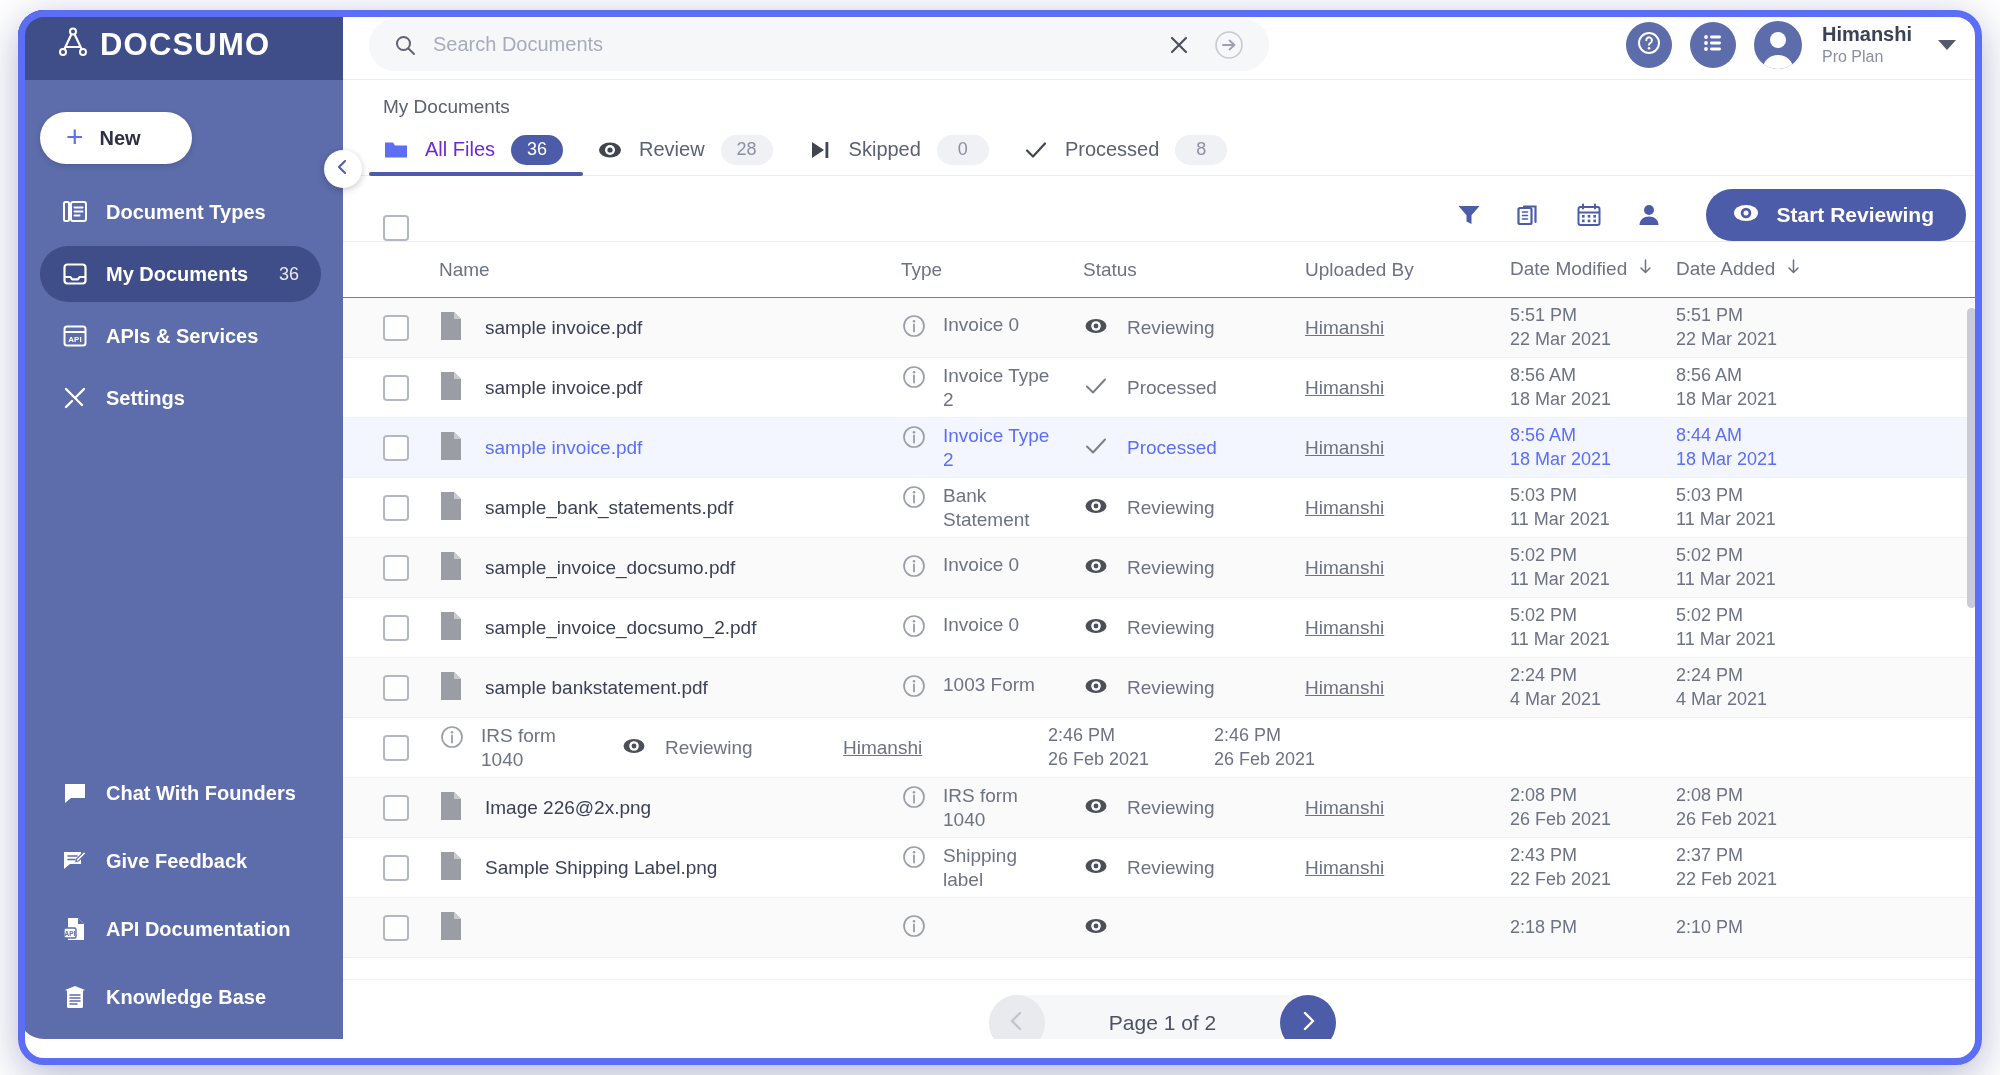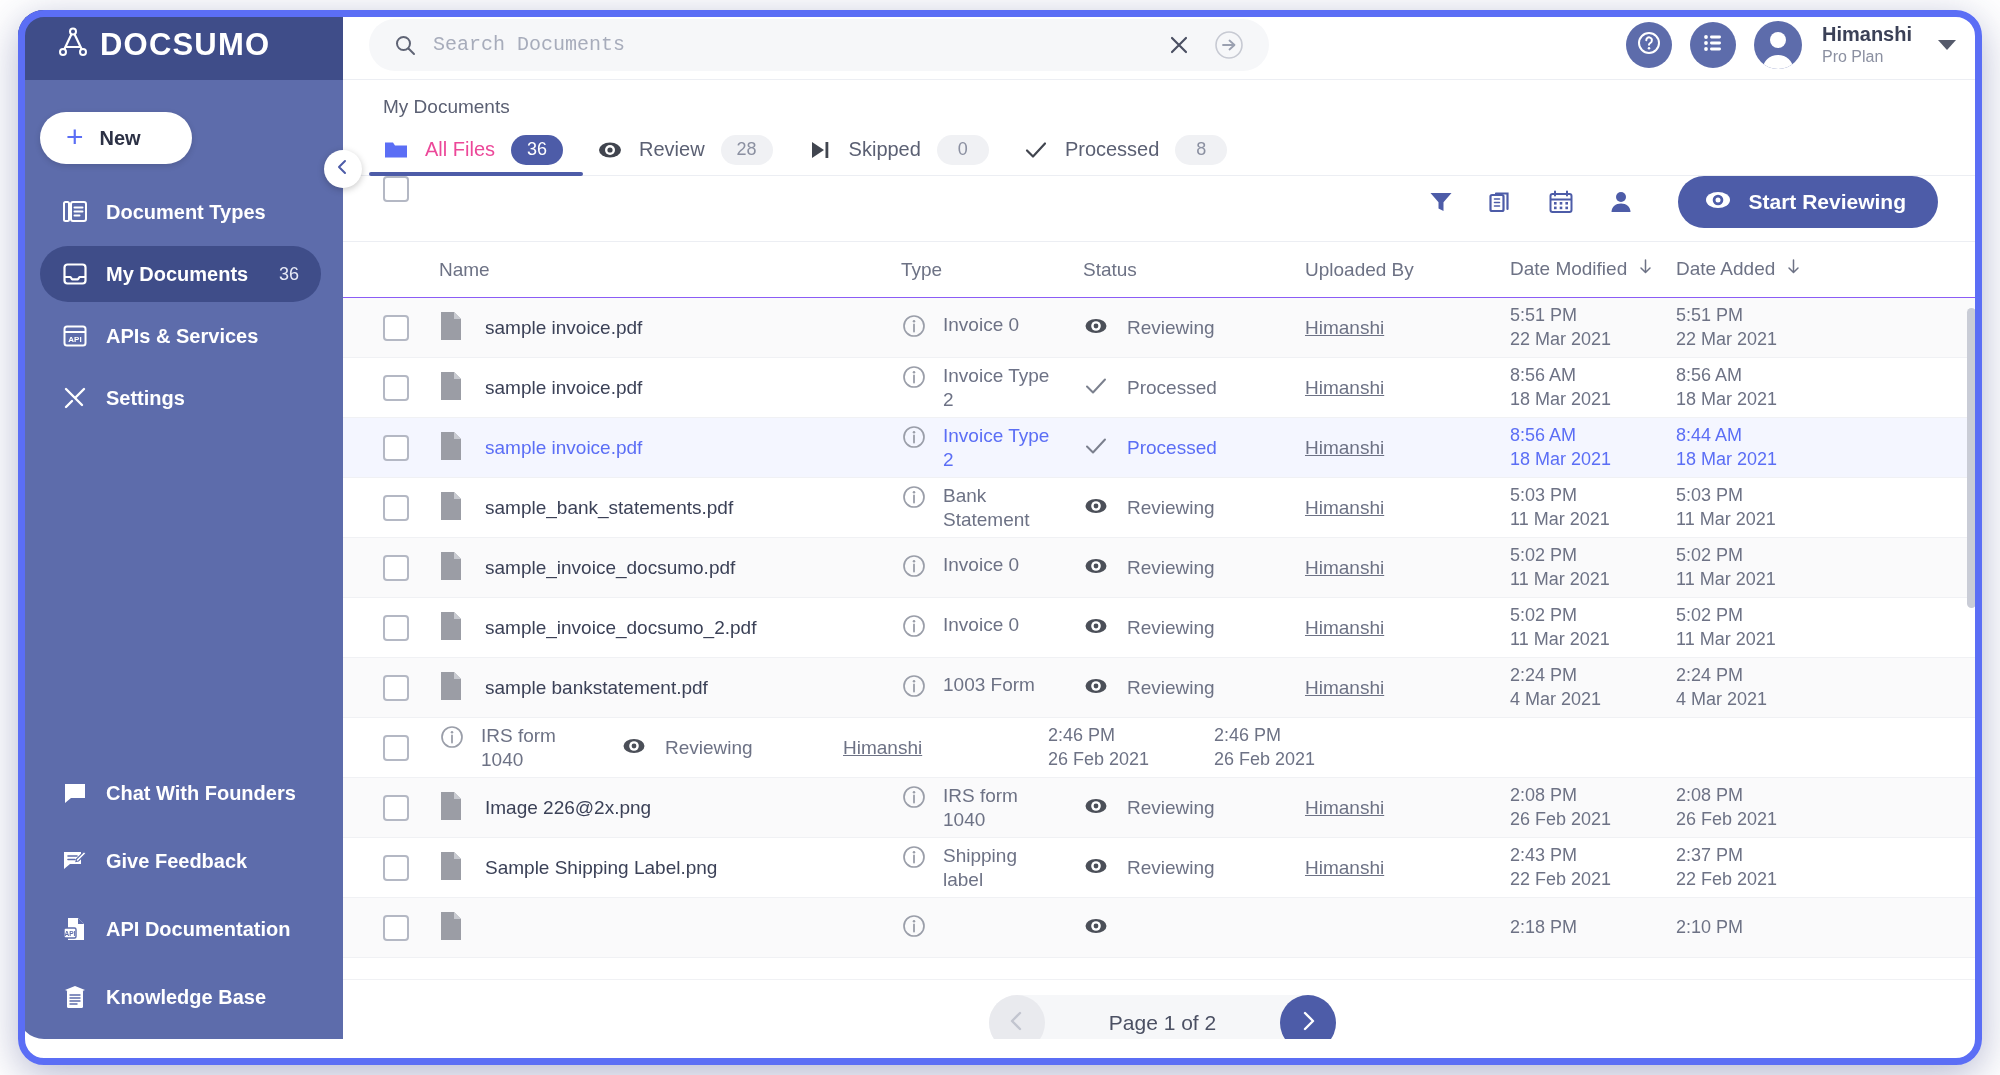--- a/index.html
+++ b/index.html
@@ -153,21 +153,21 @@
     background: #f6f7f9;
     border-radius: 26px;
     display: flex;
     align-items: center;
     padding: 0 24px;
     gap: 16px;
   }
   #search-input {
     flex: 1 1 auto;
     border: none; outline: none; background: transparent;
-    font-family: Liberation Mono, monospace;
+    font-family: Liberation Sans, sans-serif;
     font-size: 20px;
     color: #3b4157;
   }
   #search-input::placeholder { color: #a7acbb; }
   .sb-icon-btn { cursor: pointer; display: flex; align-items: center; }
 
   #topbar-right {
     margin-left: auto;
     display: flex;
     align-items: center;
@@ -213,21 +213,21 @@
   .tab {
     display: flex;
     align-items: center;
     gap: 16px;
     height: 52px;
     padding-right: 34px;
     cursor: pointer;
     position: relative;
   }
   .tab .tab-label { font-size: 20px; color: #5b6073; white-space: nowrap; }
-  .tab.active .tab-label { color: #ec4899; font-weight: normal; }
+  .tab.active .tab-label { color: #6d28d9; font-weight: normal; }
   .tab .pill {
     min-width: 52px; height: 30px;
     border-radius: 15px;
     background: #f0f1f4;
     color: #8b90a1;
     font-size: 18px;
     display: flex; align-items: center; justify-content: center;
     padding: 0 12px;
   }
   .tab.active .pill { background: #4d5ca8; color: #fff; }
@@ -238,22 +238,22 @@
     height: 4px;
     background: #4d5ca8;
     border-radius: 2px;
   }
   .tab-icon { width: 26px; height: 26px; flex: 0 0 26px; }
 
   
   #toolbar {
     height: 66px;
     display: flex;
-    align-items: flex-start;
-    padding: 0 44px 0 40px;
+    align-items: flex-end;
+    padding: 0 16px 0 40px;
     border-bottom: 1px solid #eceef3;
   }
   .chk {
     width: 26px; height: 26px;
     border: 2px solid #b4b8c4;
     border-radius: 4px;
     background: #fff;
     cursor: pointer;
     flex: 0 0 26px;
   }

